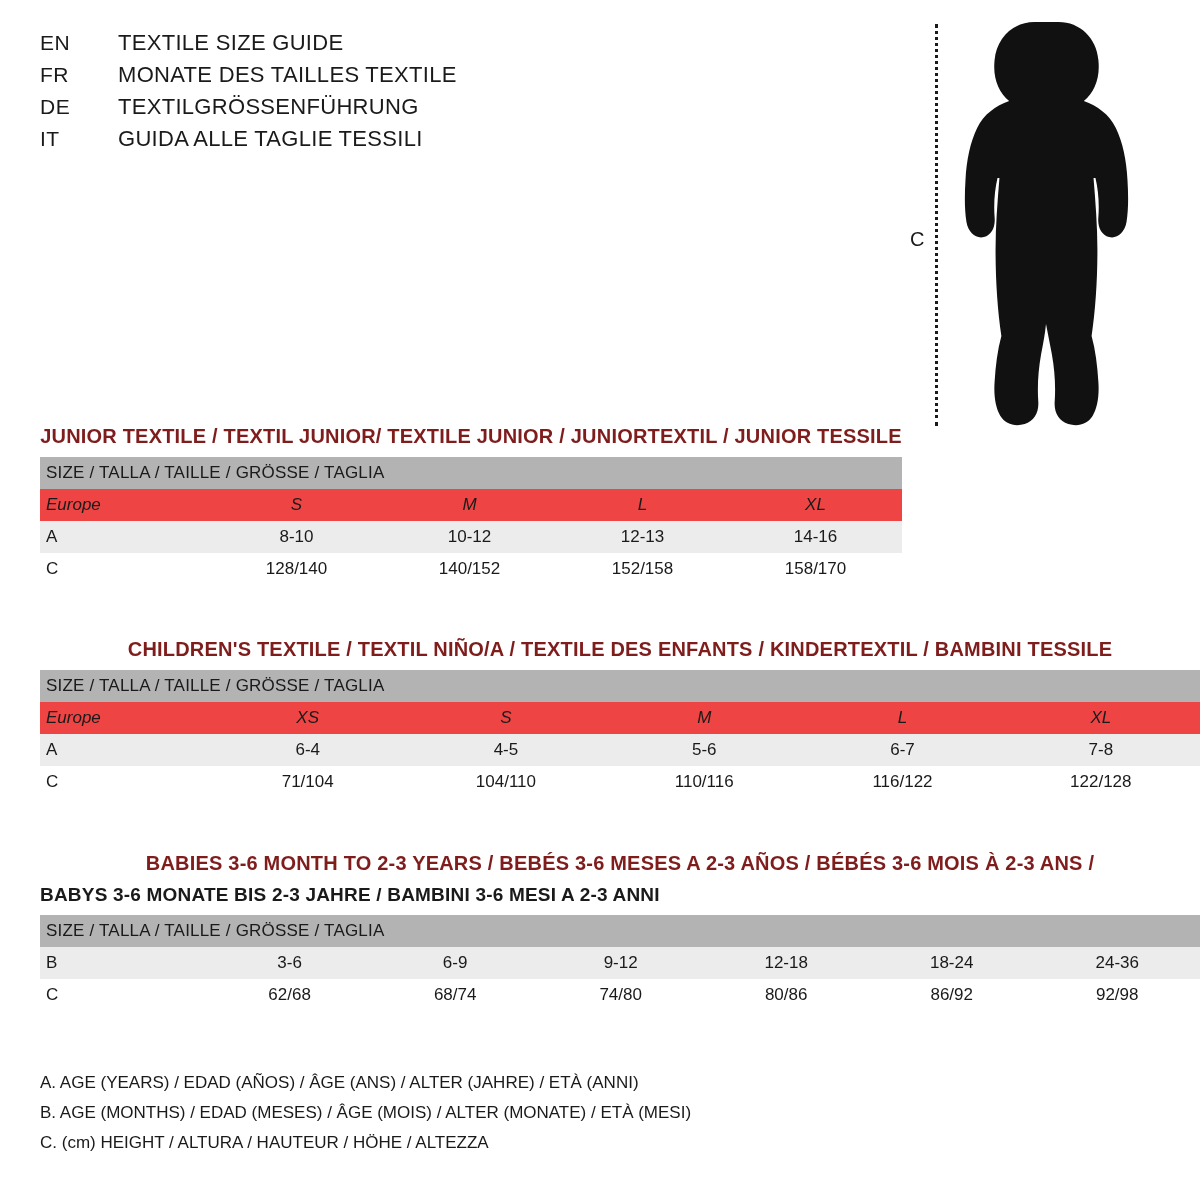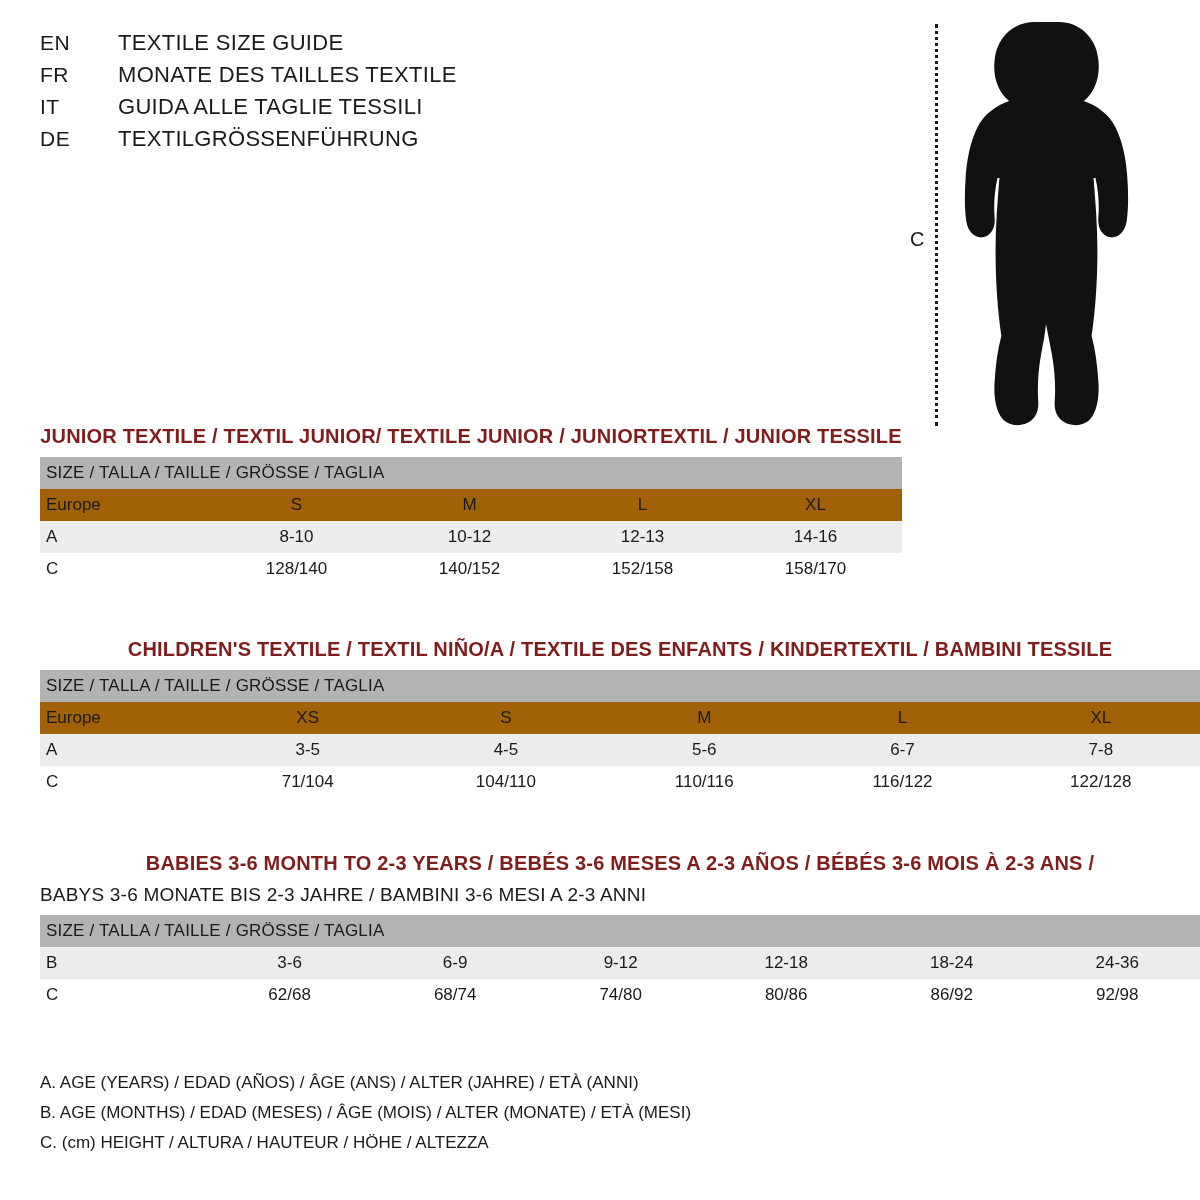--- a/index.html
+++ b/index.html
@@ -78,21 +78,21 @@
     font-size: 20px;
     font-weight: bold;
     letter-spacing: 0.2px;
     color: #7f1d1d;
     margin-bottom: 9px;
     white-space: nowrap;
     text-align: center;
   }
   .section-title-line2 {
     font-size: 19px;
-    font-weight: normal;
+    font-weight: bold;
     letter-spacing: 0.2px;
     color: #1a1a1a;
     margin-top: 2px;
     margin-bottom: 9px;
     white-space: nowrap;
   }
 
   table.size-table {
     border-collapse: collapse;
     font-size: 17px;
@@ -102,21 +102,21 @@
     padding: 5px 4px;
     height: 22px;
   }
   .hdr-row td {
     background: #b3b3b3;
     font-weight: normal;
     font-size: 17px;
     letter-spacing: 0.2px;
   }
   .row-shade td { background: #ececec; }
-  .row-plain td { background: #a16207; }
+  .row-plain td { background: #ef4444; font-style: italic; }
   .row-white td { background: #ffffff; }
   .cell-label {
     text-align: left;
     padding-left: 6px !important;
   }
   .cell-val {
     text-align: center;
   }
 
   
@@ -136,26 +136,26 @@
 <div class="header">
   <div class="header-row">
     <div class="lang-code">EN</div>
     <div class="lang-title">TEXTILE SIZE GUIDE</div>
   </div>
   <div class="header-row">
     <div class="lang-code">FR</div>
     <div class="lang-title">MONATE DES TAILLES TEXTILE</div>
   </div>
   <div class="header-row">
+    <div class="lang-code">DE</div>
+    <div class="lang-title">TEXTILGRÖSSENFÜHRUNG</div>
+  </div>
+  <div class="header-row">
     <div class="lang-code">IT</div>
     <div class="lang-title">GUIDA ALLE TAGLIE TESSILI</div>
-  </div>
-  <div class="header-row">
-    <div class="lang-code">DE</div>
-    <div class="lang-title">TEXTILGRÖSSENFÜHRUNG</div>
   </div>
 </div>
 
 <div class="figure-wrap">
   <div class="figure-label">C</div>
   <div class="dotted-line"></div>
   <svg class="child-svg" width="175" height="412" viewBox="0 0 175 412" xmlns="http://www.w3.org/2000/svg">
     <path fill="#111111" d="
       M88,4
       C66,4 49,20 47,42
@@ -238,21 +238,21 @@
     <tr class="row-plain">
       <td class="cell-label" style="width:160px;">Europe</td>
       <td class="cell-val" style="width:192px;">XS</td>
       <td class="cell-val" style="width:192px;">S</td>
       <td class="cell-val" style="width:192px;">M</td>
       <td class="cell-val" style="width:192px;">L</td>
       <td class="cell-val" style="width:192px;">XL</td>
     </tr>
     <tr class="row-shade">
       <td class="cell-label">A</td>
-      <td class="cell-val">3-5</td>
+      <td class="cell-val">6-4</td>
       <td class="cell-val">4-5</td>
       <td class="cell-val">5-6</td>
       <td class="cell-val">6-7</td>
       <td class="cell-val">7-8</td>
     </tr>
     <tr class="row-white">
       <td class="cell-label">C</td>
       <td class="cell-val">71/104</td>
       <td class="cell-val">104/110</td>
       <td class="cell-val">110/116</td>

